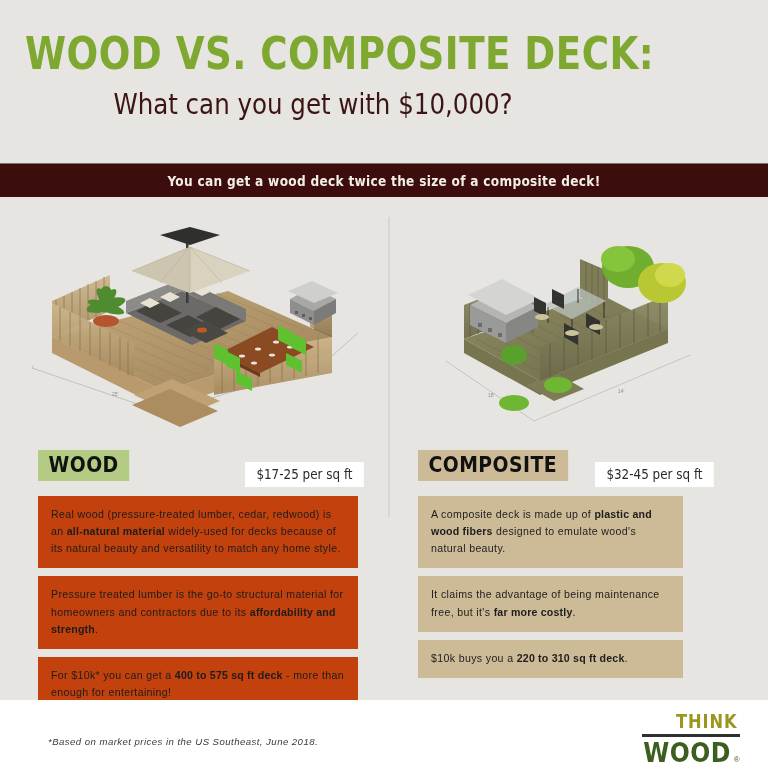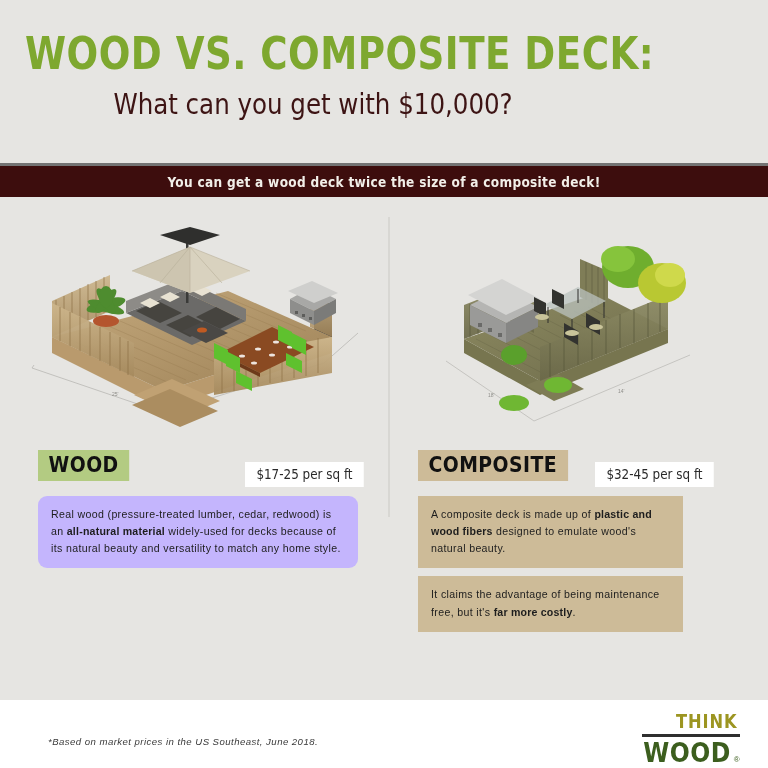--- a/index.html
+++ b/index.html
@@ -55,21 +55,21 @@
   
   .banner {
     position: absolute;
     top: 163px; left: 0;
     width: 768px;
     height: 34px;
     background: #3d0d0d;
     display: flex;
     align-items: center;
     justify-content: center;
-    border-top: 3px solid #737373;
+    border-top: 1px solid #737373;
   }
   .banner-text {
     color: #f2efe9;
     font-family: "Liberation Sans Narrow", "DejaVu Sans Condensed", "Liberation Sans", sans-serif;
     font-weight: bold;
     font-size: 13.5px;
     letter-spacing: 0.3px;
     white-space: nowrap;
   }
 
@@ -134,21 +134,21 @@
 
   .panel {
     margin-top: 8px;
     padding: 10px 13px 11px 13px;
     font-size: 10.6px;
     line-height: 1.62;
     color: #1d1d1d;
     letter-spacing: 0.35px;
   }
   .panel b { font-weight: bold; letter-spacing: 0.2px; }
-  .panel-wood      { background: #c4b5fd; border-radius: 9px; }
+  .panel-wood      { background: #c2410c; }
   .panel-composite { background: #cdbb98; }
   .panel-first { margin-top: 14px; }
 
   
   .footer {
     position: absolute;
     top: 700px; left: 0;
     width: 768px;
     height: 68px;
     background: #ffffff;
@@ -511,29 +511,32 @@
         </g>
       </svg>
     </div>
 
     <div class="col col-left">
       <div class="cat-row">
         <span class="cat-label cat-wood">WOOD</span>
         <span class="price-badge price-left">$17-25 per sq ft</span>
       </div>
       <div class="panel panel-wood panel-first">Real wood (pressure-treated lumber, cedar, redwood) is an <b>all-natural material</b> widely-used for decks because of its natural beauty and versatility to match any home style.</div>
+      <div class="panel panel-wood">Pressure treated lumber is the go-to structural material for homeowners and contractors due to its <b>affordability and strength</b>.</div>
+      <div class="panel panel-wood">For $10k* you can get a <b>400 to 575 sq ft deck</b> - more than enough for entertaining!</div>
     </div>
 
     <div class="col col-right">
       <div class="cat-row">
         <span class="cat-label cat-composite">COMPOSITE</span>
         <span class="price-badge price-right">$32-45 per sq ft</span>
       </div>
       <div class="panel panel-composite panel-first">A composite deck is made up of <b>plastic and wood fibers</b> designed to emulate wood's natural beauty.</div>
       <div class="panel panel-composite">It claims the advantage of being maintenance free, but it's <b>far more costly</b>.</div>
+      <div class="panel panel-composite">$10k buys you a <b>220 to 310 sq ft deck</b>.</div>
     </div>
   </div>
 
   <div class="footer">
     <div class="disclaimer">*Based on market prices in the US Southeast, June 2018.</div>
     <div class="logo">
       <div class="logo-think">THINK</div>
       <div class="logo-rule"></div>
       <div class="logo-wood-row">
         <span class="logo-wood">WOOD</span>

